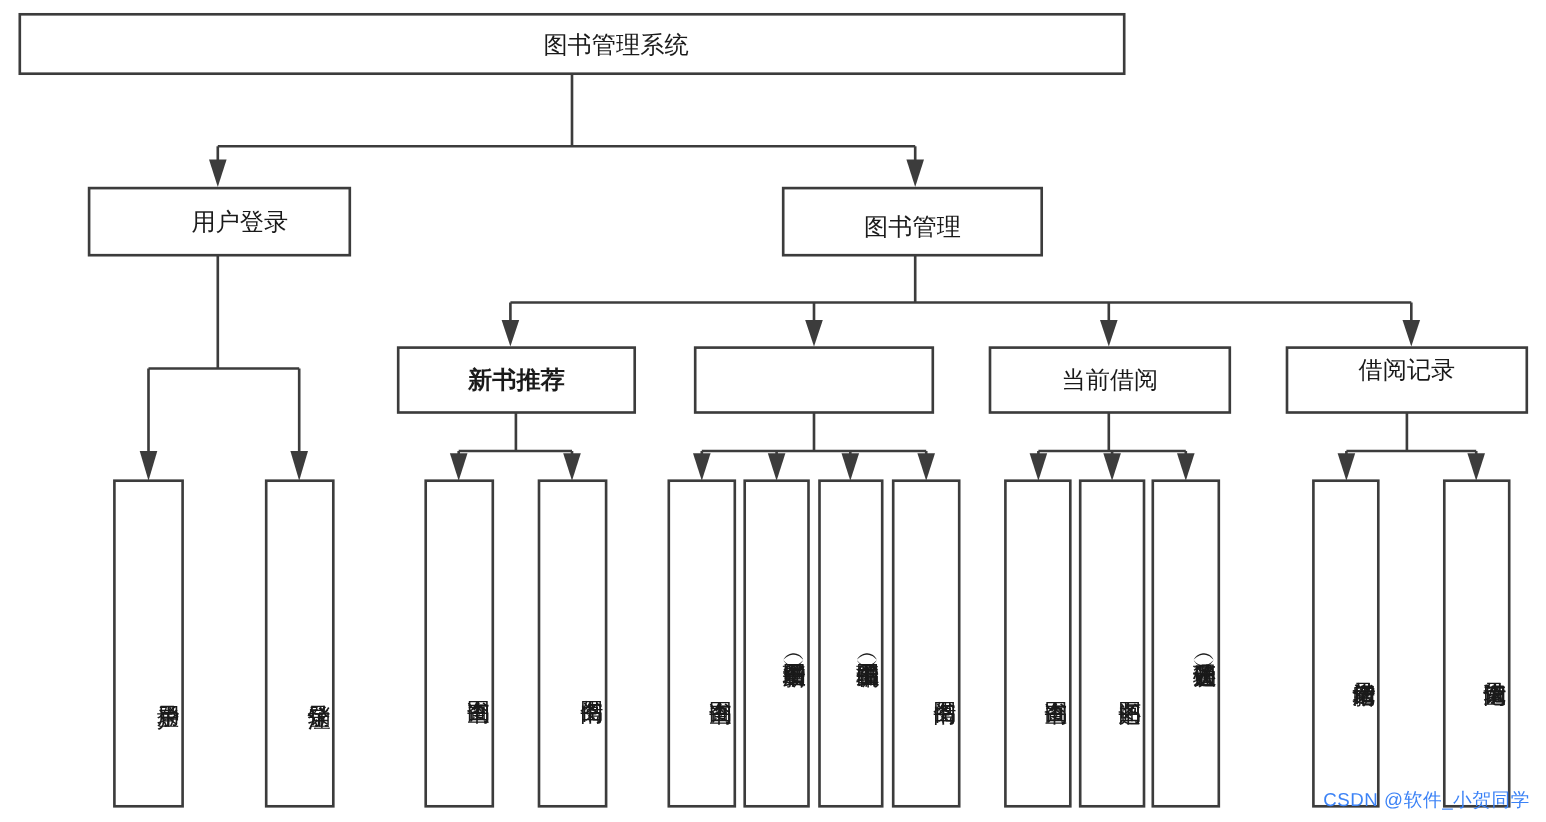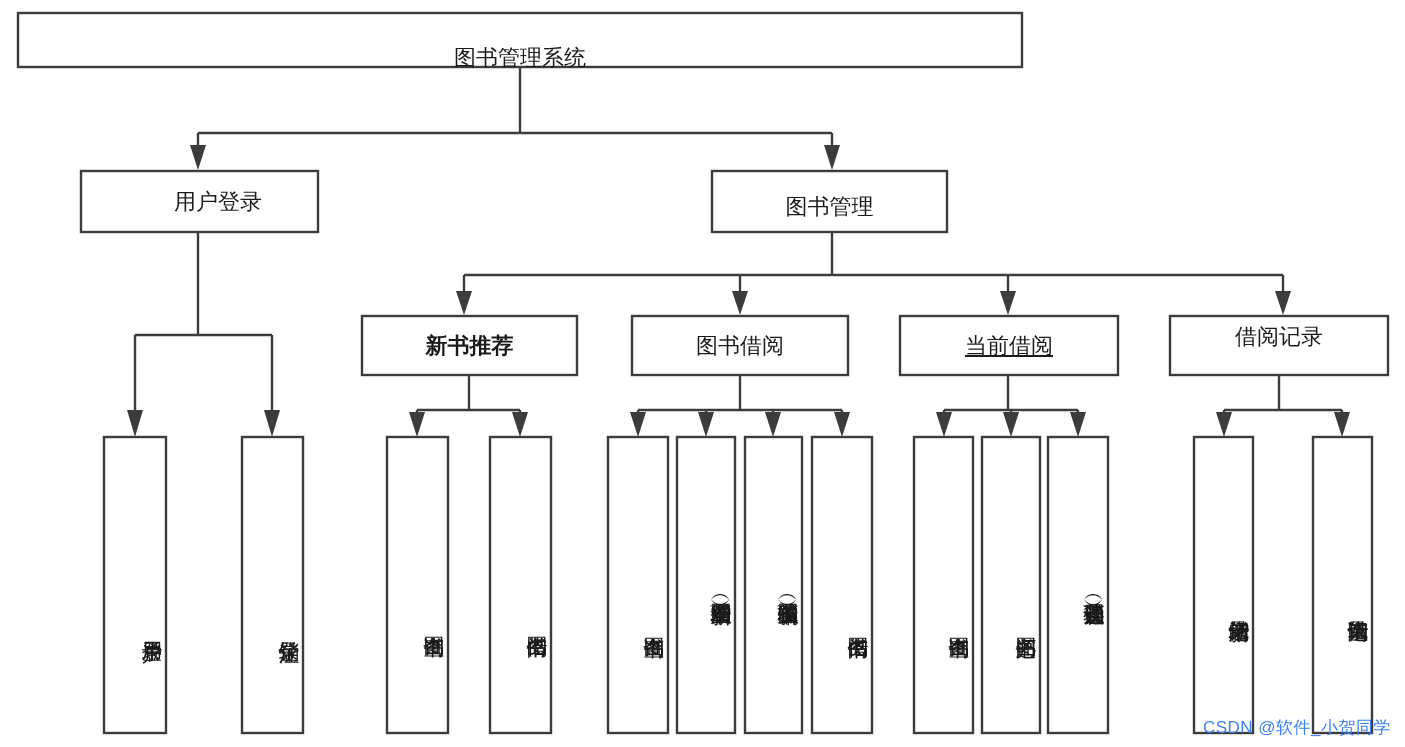--- a/index.html
+++ b/index.html
@@ -181,28 +181,27 @@
 
     <rect class="node-box" x="914" y="437" width="59" height="296"></rect>
     <rect class="node-box" x="982" y="437" width="58" height="296"></rect>
     <rect class="node-box" x="1048" y="437" width="60" height="296"></rect>
 
     <rect class="node-box" x="1194" y="437" width="59" height="296"></rect>
     <rect class="node-box" x="1313" y="437" width="59" height="296"></rect>
 
   </svg>
 
-  <div class="htext-holder" style="left:18px; top:31px; width:1004px; height:54px;">图书管理系统</div>
+  <div class="htext-holder" style="left:18px; top:14px; width:1004px; height:54px;padding-left:40px;">图书管理系统</div>
 
   <div class="htext-holder" style="left:81px; top:171px; width:274px; height:61px;">用户登录</div>
   <div class="htext-holder" style="left:712px; top:171px; width:235px; height:71px;">图书管理</div>
 
   <div class="htext-holder" style="left:362px; top:316px; width:215px; height:59px;font-weight:bold;">新书推荐</div>
-  <div class="htext-holder" style="left:632px; top:316px; width:216px; height:59px;">图书借阅</div>
-  <div class="htext-holder" style="left:900px; top:316px; width:218px; height:59px;text-decoration:underline;">当前借阅</div>
+  <div class="htext-holder" style="left:900px; top:316px; width:218px; height:59px;">当前借阅</div>
   <div class="htext-holder" style="left:1170px; top:316px; width:218px; height:42px;">借阅记录</div>
 
   <div class="vtext-holder" style="left:104px; top:520px; width:62px; height:210px;">用户登录</div>
   <div class="vtext-holder" style="left:242px; top:520px; width:61px; height:210px;">注销登录</div>
 
   <div class="vtext-holder" style="left:387px; top:510px; width:61px; height:220px;">查询图书</div>
   <div class="vtext-holder" style="left:490px; top:510px; width:61px; height:220px;">借阅图书</div>
 
   <div class="vtext-holder" style="left:608px; top:510px; width:60px; height:222px;">查询图书</div>
   <div class="vtext-holder" style="left:677px; top:443px; width:58px; height:288px;">新增图书（管理员）</div>

